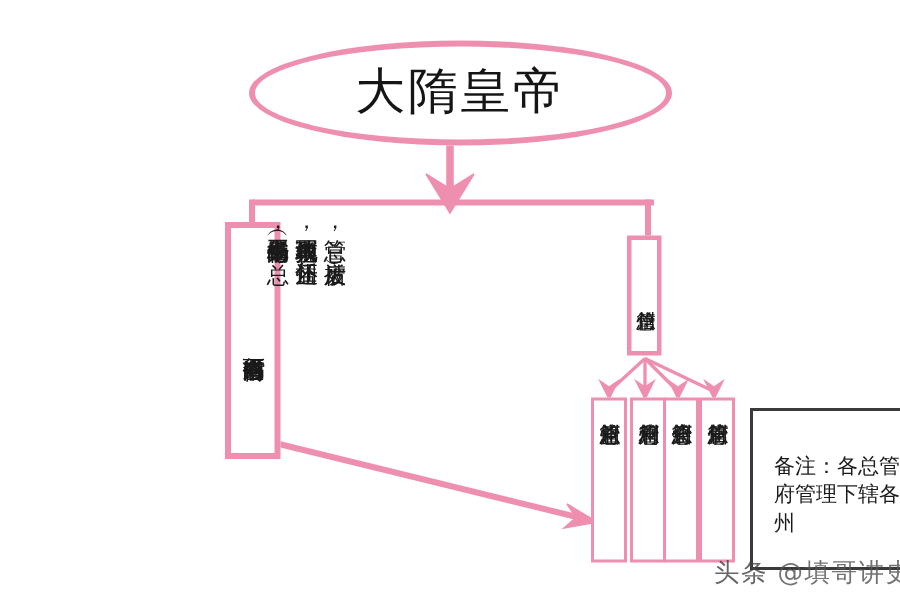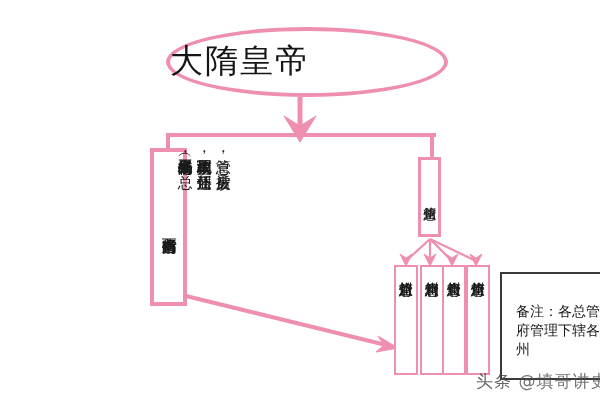--- a/index.html
+++ b/index.html
@@ -23,21 +23,21 @@
 
   
   #root-ellipse{
     position:absolute;
     left:166px;top:27px;
     width:282px;height:70px;
     border:4px solid #ef8fb0;
     border-radius:50%;
     box-sizing:border-box;
     background:#fff;
-    display:flex;align-items:center;justify-content:flex-start;
+    display:flex;align-items:center;justify-content:center;
   }
   #root-ellipse .label{
     font-size:33px;
     color:#151515;
     letter-spacing:2px;
     font-family:"DejaVu Sans","Liberation Sans",sans-serif;
     white-space:nowrap;
     transform:translateY(-1px);
   }
 

